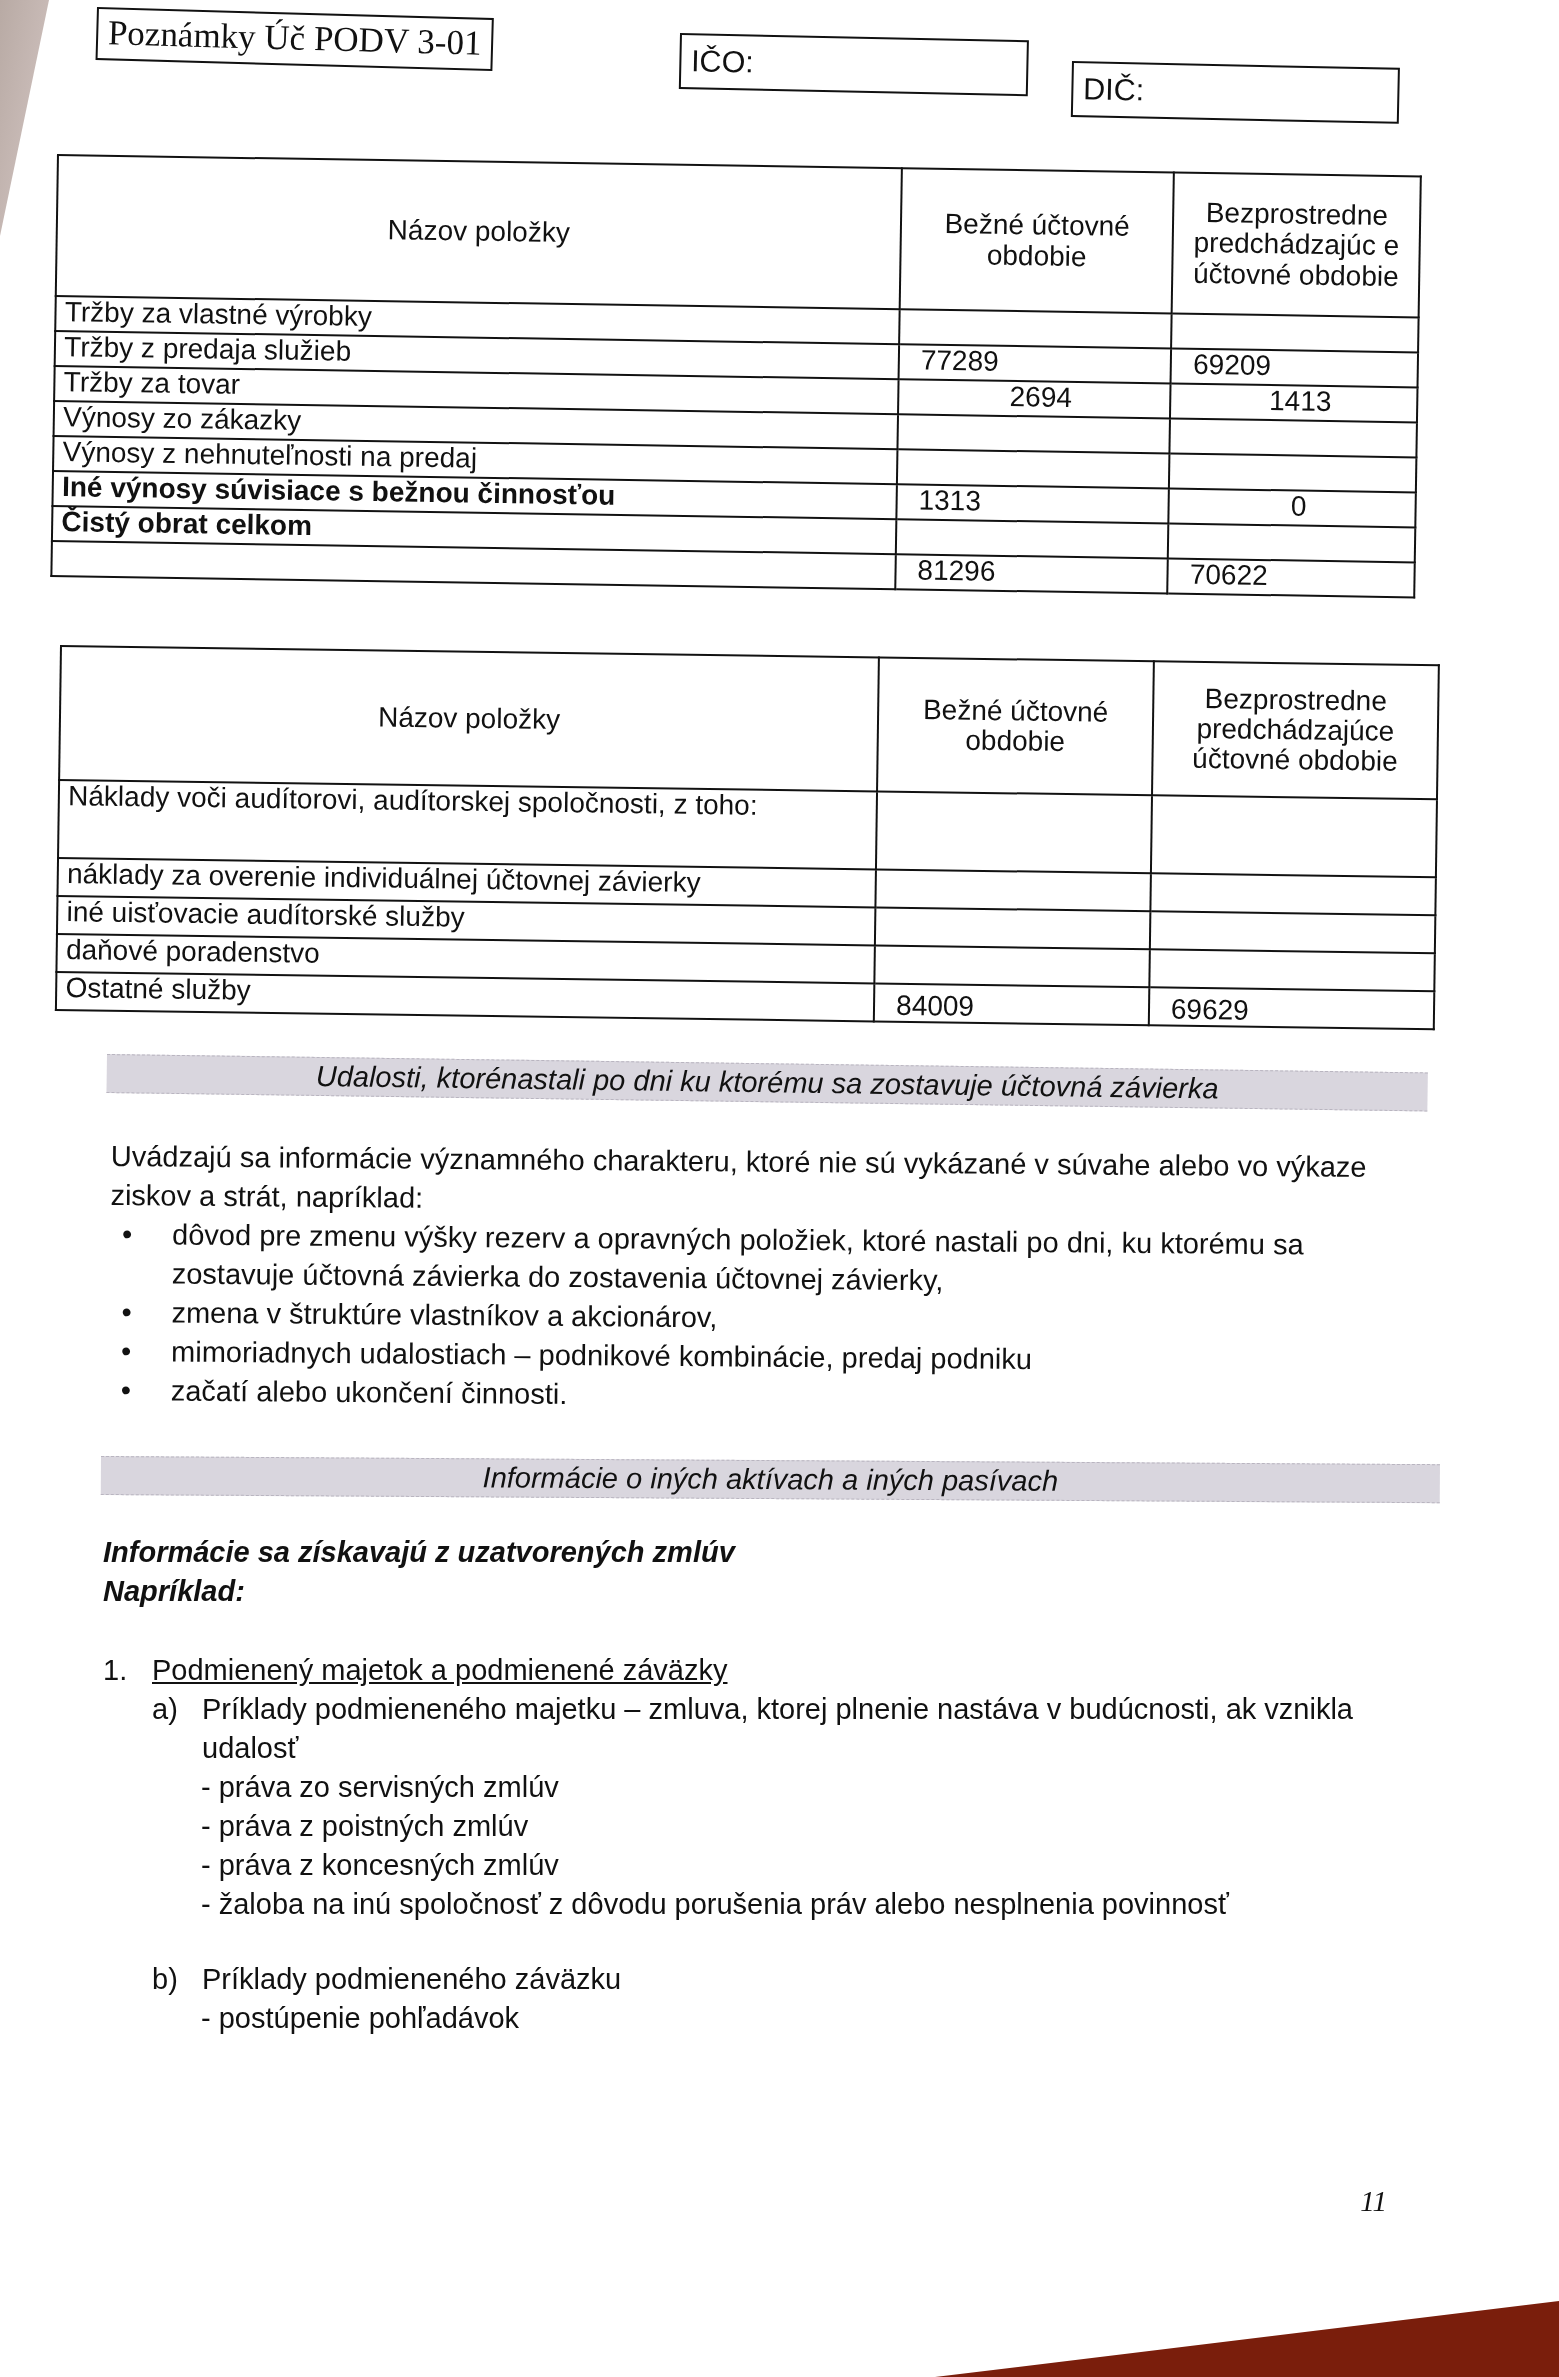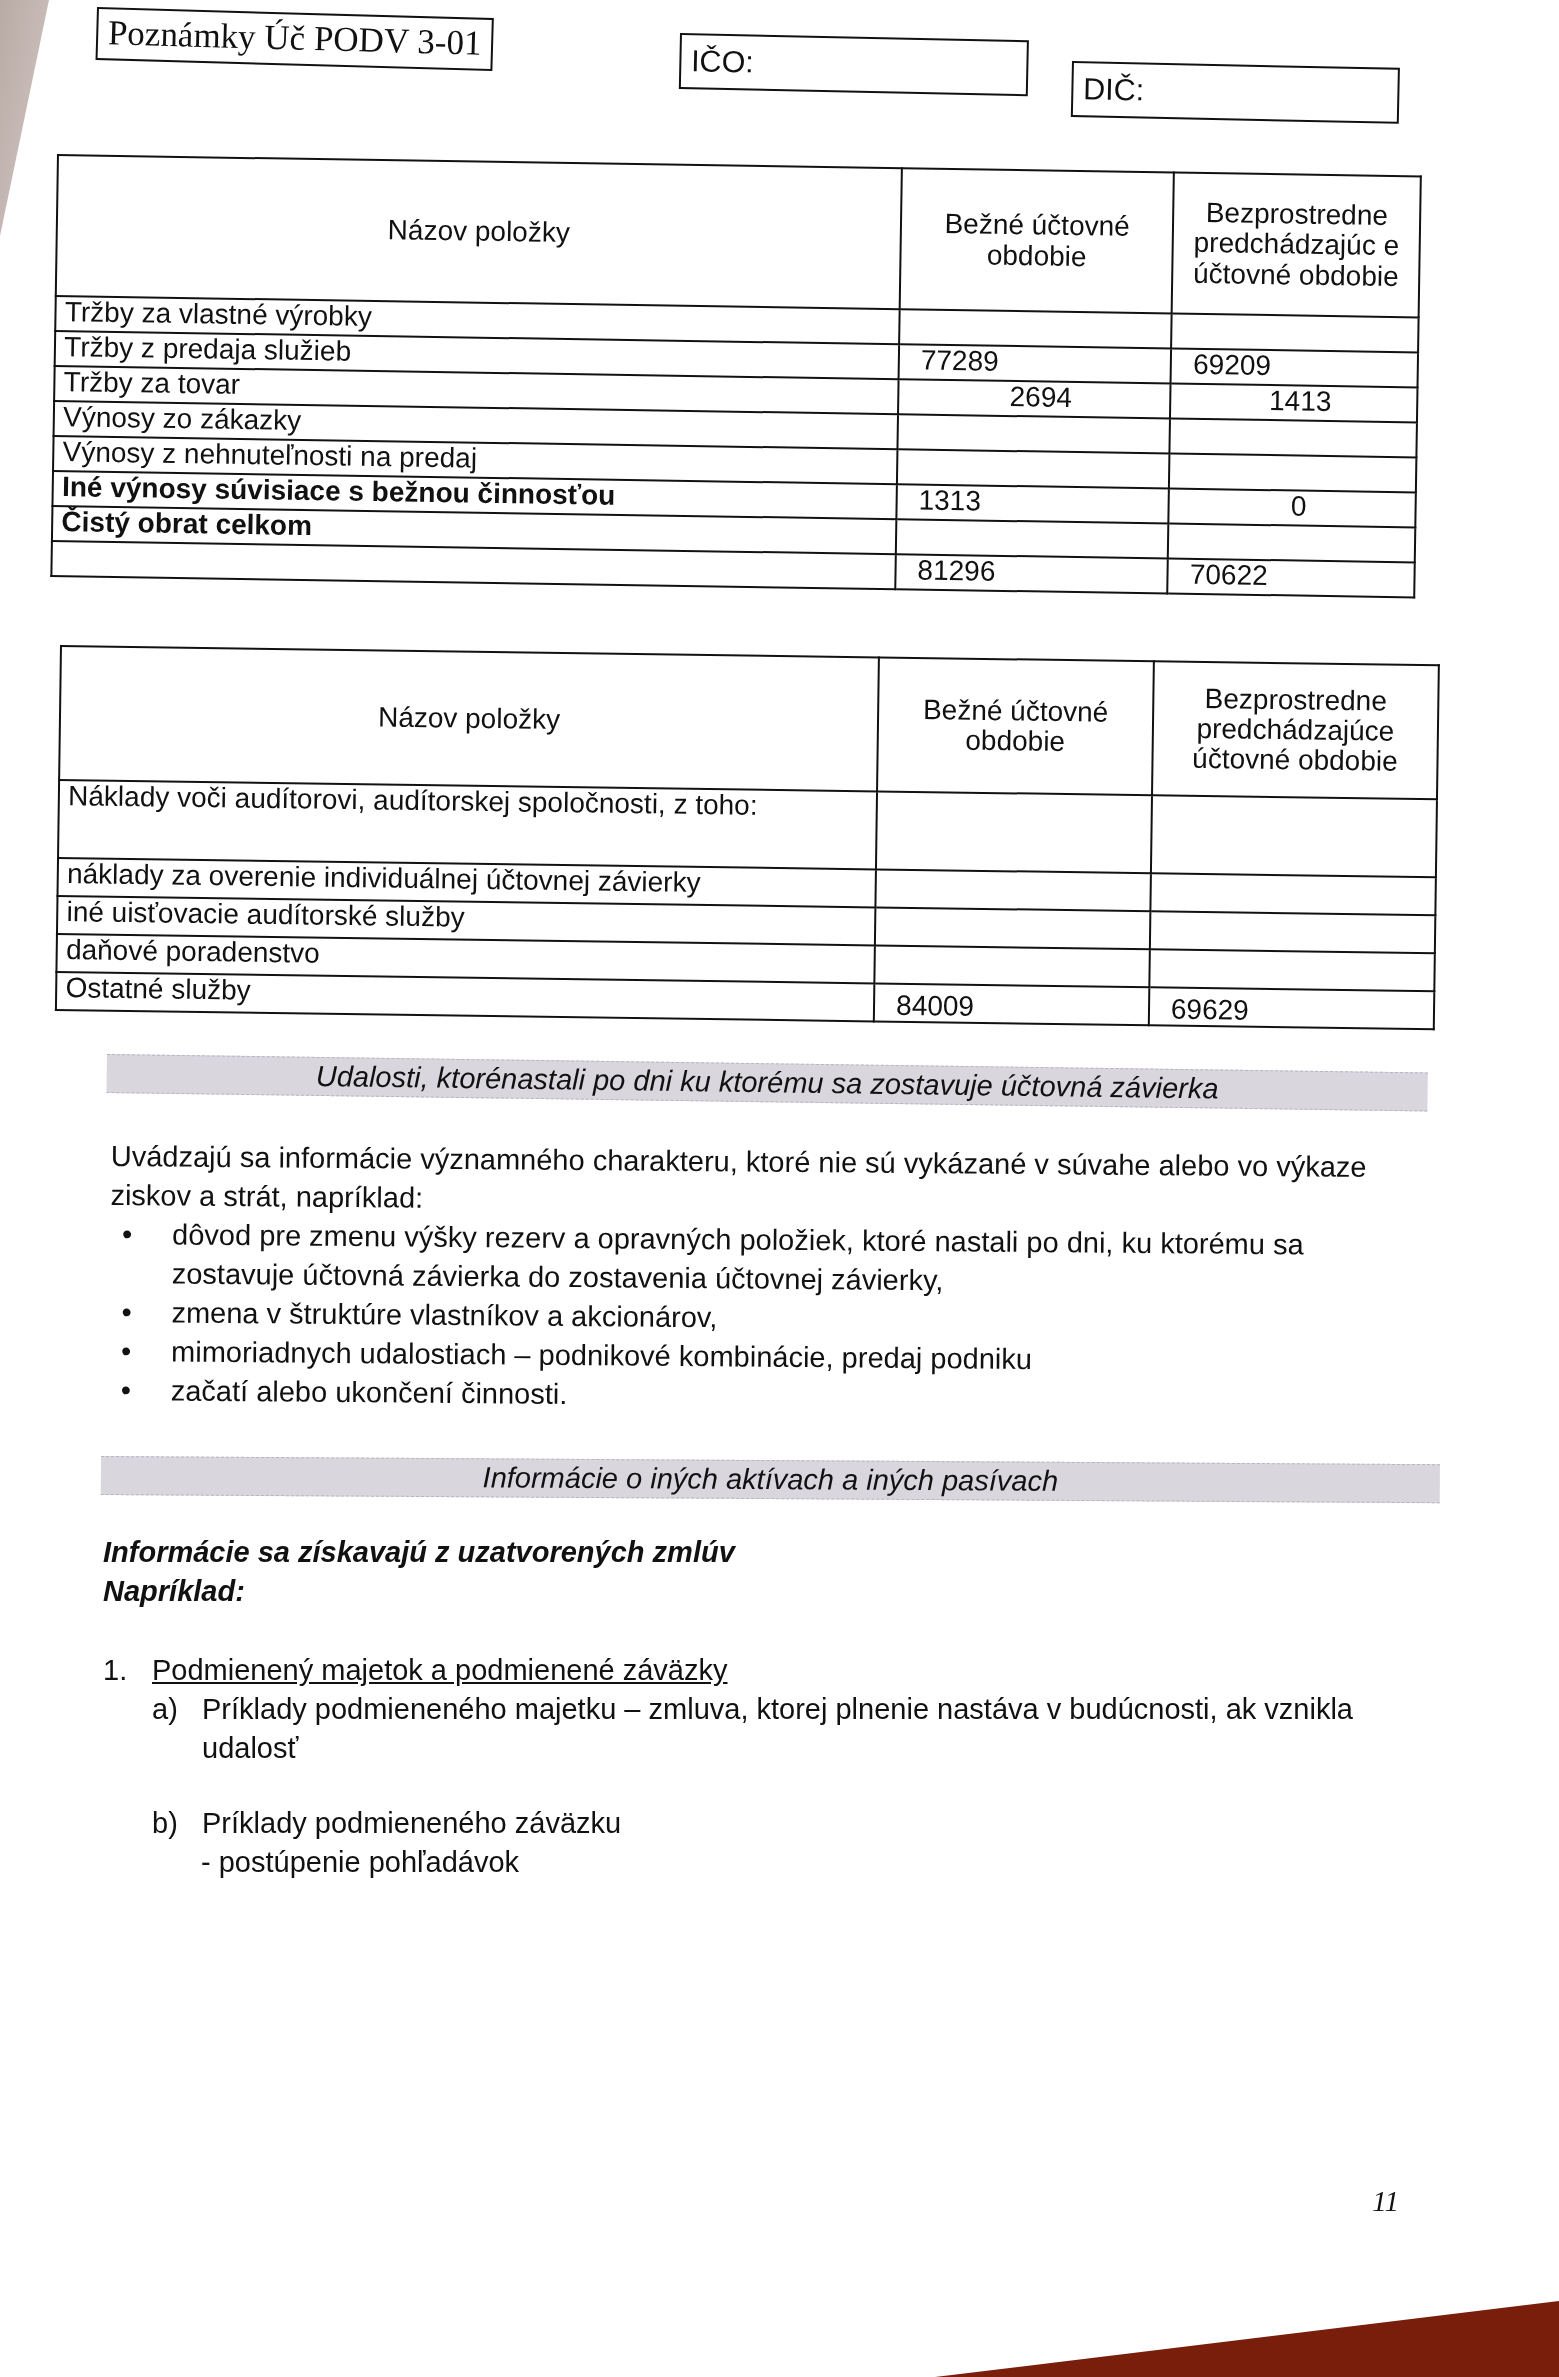--- a/index.html
+++ b/index.html
@@ -96,21 +96,21 @@
     #other-body { left: 103px; top: 1533px; width: 1352px; }
     #other-body .italic { font-style: italic; font-weight: bold; }
     .ol-item { margin-top: 40px; text-decoration: underline; }
     .ol-item .num { display: inline-block; width: 49px; }
     .sub-item { padding-left: 49px; }
     .sub-item .letter { display: inline-block; width: 50px; margin-left: 0; }
     .sub-lines { padding-left: 98px; }
     .sub-item-b { margin-top: 36px; }
 
     #page-number {
-      position: absolute; right: 160px; top: 2185px;
+      position: absolute; right: 172px; top: 2185px;
       font-family: "Liberation Serif", serif; font-style: italic; font-size: 29px;
     }
   </style>
 </head>
 <body>
 
 <div class="paper-edge"></div>
 
 <div id="doc-code-box" class="form-label-box">
   <span>Poznámky Úč PODV 3-01</span>
@@ -246,20 +246,26 @@
   <div class="ol-item">
     <span class="num">1.</span><span>Podmienený majetok a podmienené záväzky</span>
   </div>
 
   <div class="sub-item">
     <div style="display:flex;">
       <span class="letter">a)</span>
       <span style="flex:1;">Príklady podmieneného majetku – zmluva, ktorej plnenie nastáva v budúcnosti, ak vznikla udalosť</span>
     </div>
   </div>
+  <div class="sub-lines">
+    <div>- práva zo servisných zmlúv</div>
+    <div>- práva z poistných zmlúv</div>
+    <div>- práva z koncesných zmlúv</div>
+    <div>- žaloba na inú spoločnosť z dôvodu porušenia práv alebo nesplnenia povinnosť</div>
+  </div>
 
   <div class="sub-item sub-item-b">
     <div style="display:flex;">
       <span class="letter">b)</span>
       <span style="flex:1;">Príklady podmieneného záväzku</span>
     </div>
   </div>
   <div class="sub-lines">
     <div>- postúpenie pohľadávok</div>
   </div>

